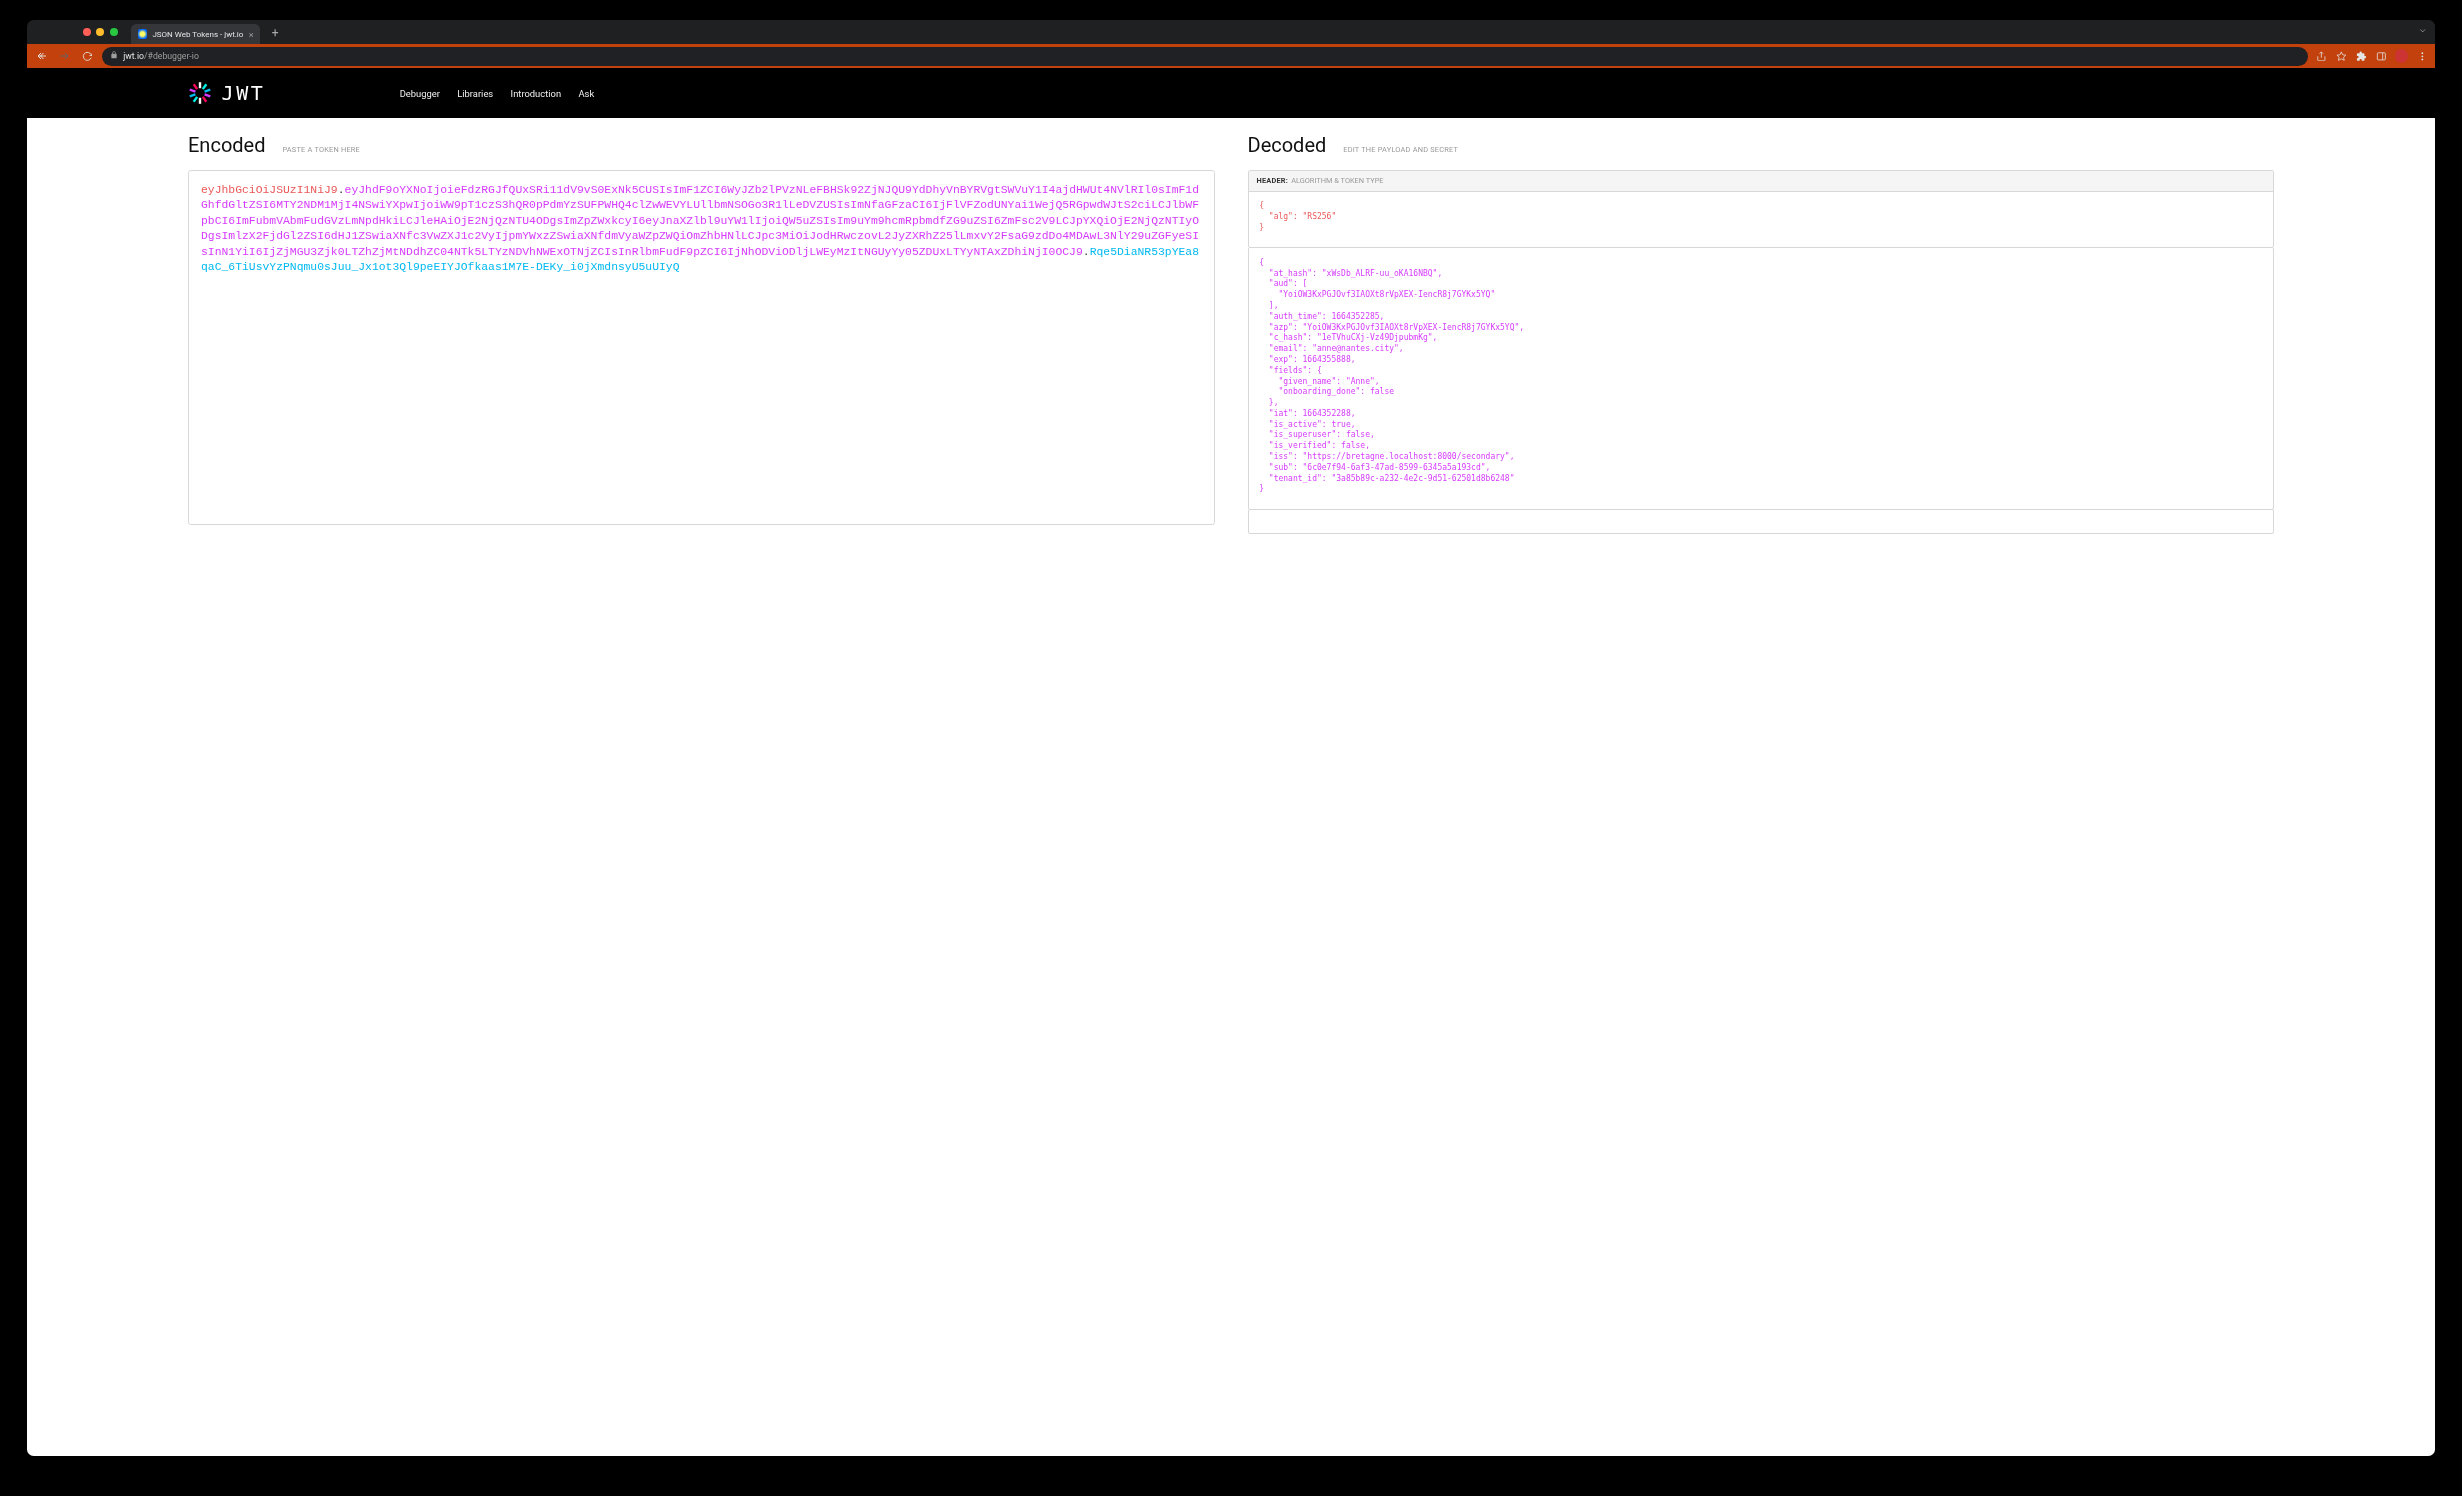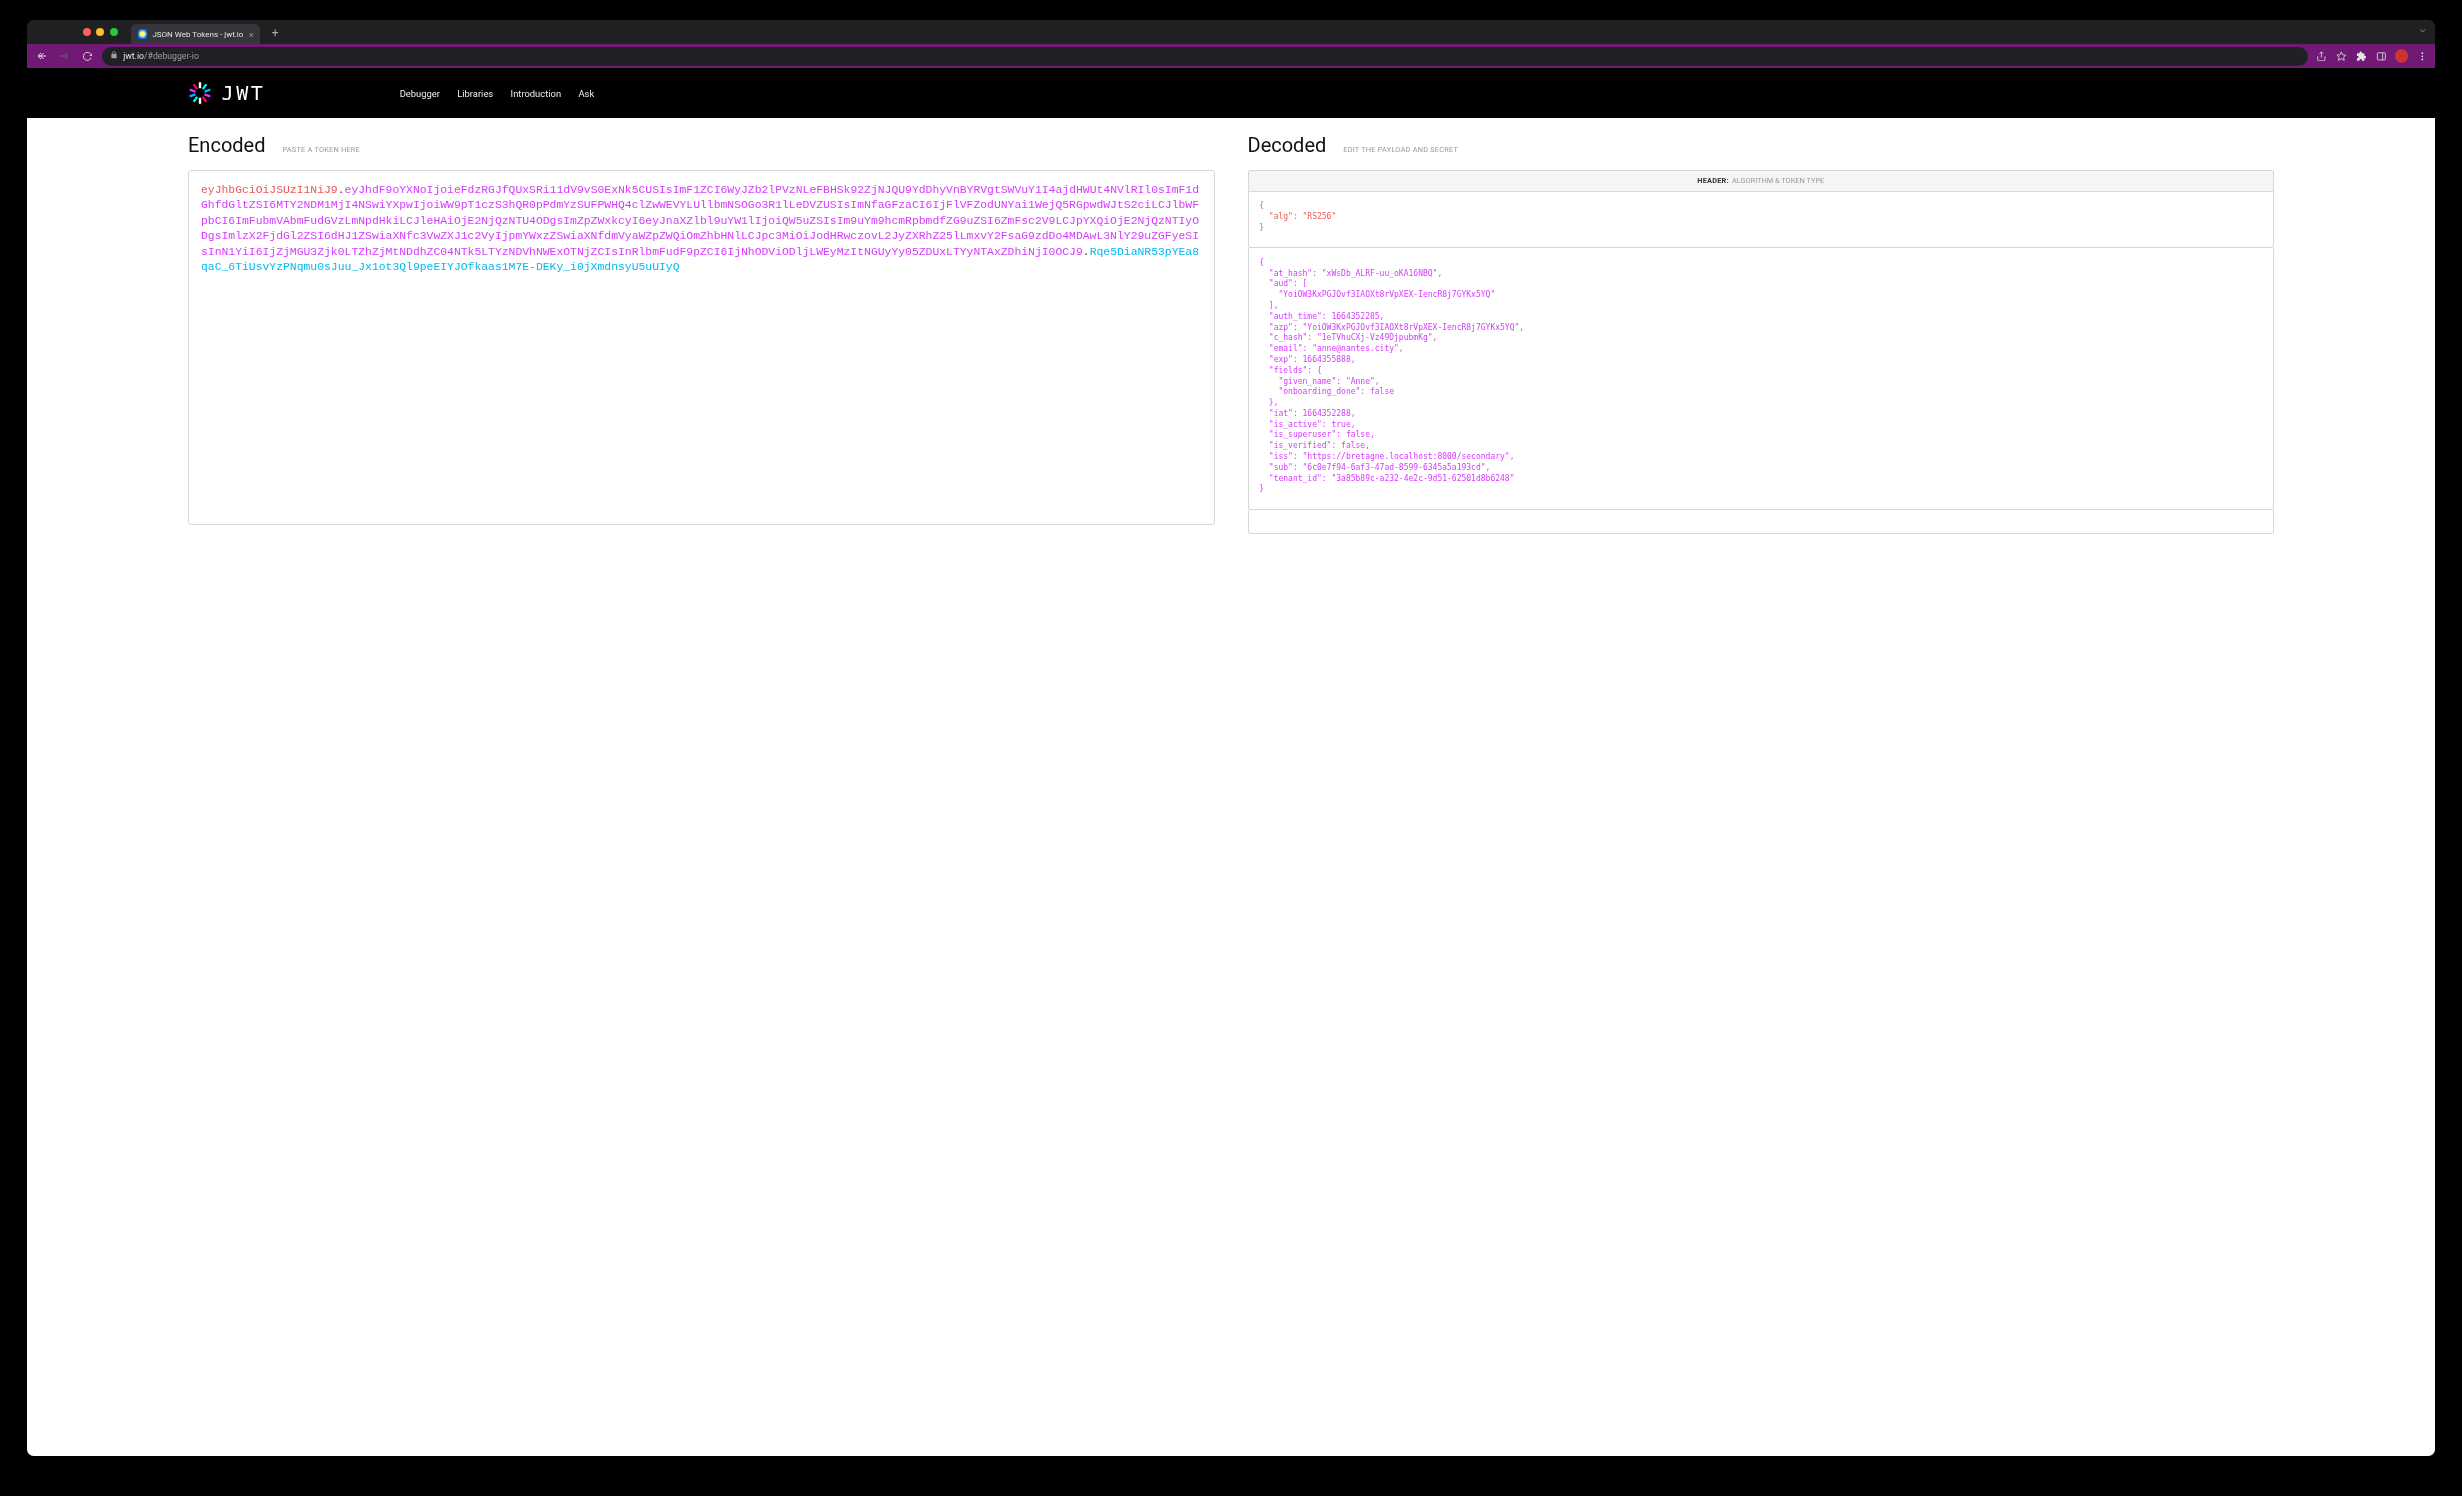--- a/index.html
+++ b/index.html
@@ -62,21 +62,21 @@
     .new-tab {
       color: #aaa; font-size: 12px; margin-left: 6.7px; margin-top: 2.7px;
       width: 16px; height: 16px; display: flex; align-items: center; justify-content: center;
       cursor: pointer;
     }
     .chevron-dropdown {
       position: absolute; right: 8px; color: #aaa; cursor: pointer;
     }
     .address-bar {
       height: 24px;
-      background: #701a75;
+      background: #c2410c;
       display: flex;
       align-items: center;
       padding: 0 6.7px;
       gap: 6.7px;
     }
     .nav-btn {
       color: #e4e4e4; width: 16px; height: 16px;
       display: flex; align-items: center; justify-content: center;
       cursor: pointer; font-size: 10.7px;
     }
@@ -189,21 +189,20 @@
       border: 0.7px solid #d8d8d8;
       border-radius: 2px;
       margin-bottom: -0.7px;
     }
     .section-head {
       background: #f5f5f5;
       padding: 5.4px 8px;
       font-size: 7.4px;
       color: #333;
       border-bottom: 0.7px solid #d8d8d8;
-      text-align: center;
     }
     .section-head .label { font-weight: 700; letter-spacing: 0.2px; }
     .section-head .sublabel { color: #999; font-weight: 400; margin-left: 1.3px; }
     .section-body {
       padding: 9.4px 10.7px 13.4px 10.7px;
       font-family: "SF Mono", Monaco, Consolas, monospace;
       font-size: 8px;
       line-height: 1.35;
       white-space: pre;
     }

